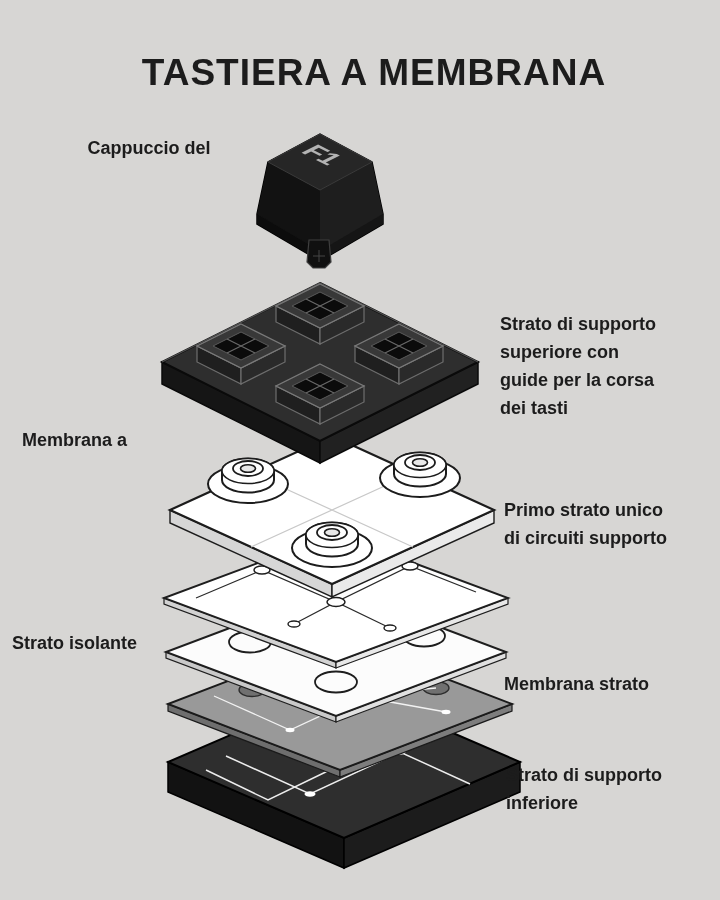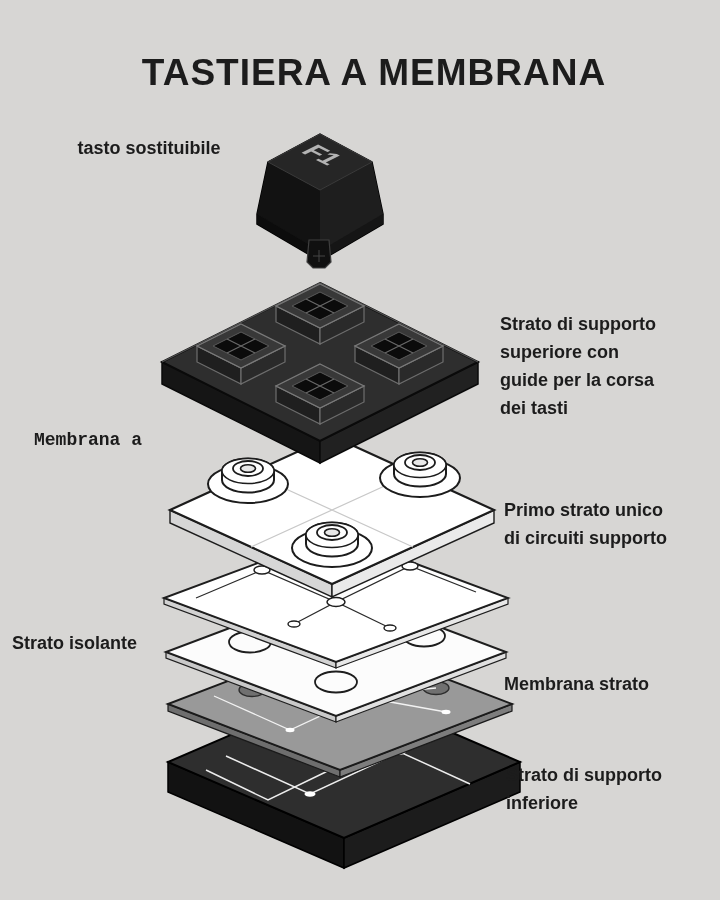--- a/index.html
+++ b/index.html
@@ -21,21 +21,21 @@
 
   .diagram-svg { position: absolute; top: 0; left: 0; width: 720px; height: 900px; }
 
   .label {
     position: absolute;
     font-size: 18px; font-weight: 600; line-height: 28px;
     color: var(--color-text, #1c1c1c);
   }
   .label-keycap        { left: 58px;  top: 134px; width: 182px; text-align: center; }
   .label-top-support   { left: 500px; top: 310px; width: 195px; text-align: left; }
-  .label-membrane      { left: 22px;  top: 426px; width: 132px; text-align: center; font-family: Liberation Mono, monospace; }
+  .label-membrane      { left: 22px;  top: 426px; width: 132px; text-align: left; }
   .label-first-circuit { left: 504px; top: 496px; width: 205px; text-align: left; }
   .label-insulator     { left: 12px;  top: 583px; width: 210px; text-align: left; margin-top: 46px; }
   .label-second-circuit{ left: 504px; top: 670px; width: 195px; text-align: left; }
   .label-bottom-support{ left: 506px; top: 761px; width: 195px; text-align: left; }
 
   
   .face-dark   { fill: var(--color-dark-layer, #2e2e2e); }
   .face-white  { fill: var(--color-white-layer, #ffffff); }
   .face-gray   { fill: var(--color-gray-layer, #999999); }
 </style>
@@ -152,21 +152,21 @@
       <path d="M 257,214 L 320,251 L 320,261 L 257,224 Z" fill="#0c0c0c"></path>
       <path d="M 320,251 L 383,214 L 383,224 L 320,261 Z" fill="#151515"></path>
       <path d="M 320,134 L 372,162 L 320,190 L 268,162 Z" fill="#262626" stroke="#3a3a3a" stroke-width="1"></path>
       <text transform="matrix(0.92,0.46,-0.92,0.46,322,155)" font-size="26" font-weight="bold" fill="#b3b3b3" text-anchor="middle" dominant-baseline="central" font-family="Liberation Sans, sans-serif">F1</text>
       <path d="M 309,240 L 329,240 L 331,262 L 325,268 L 313,268 L 307,262 Z" fill="#101010" stroke="#3f3f3f" stroke-width="1.2"></path>
       <path d="M 313,256 L 325,256 M 319,250 L 319,262" stroke="#444444" stroke-width="1" fill="none"></path>
     </g>
   </svg>
 
   <div class="label label-keycap">
-    <div>tasto sostituibile</div>
+    <div>Cappuccio del</div>
   </div>
 
   <div class="label label-top-support">
     <div>Strato di supporto</div>
     <div>superiore con</div>
     <div>guide per la corsa</div>
     <div>dei tasti</div>
   </div>
 
   <div class="label label-membrane">

